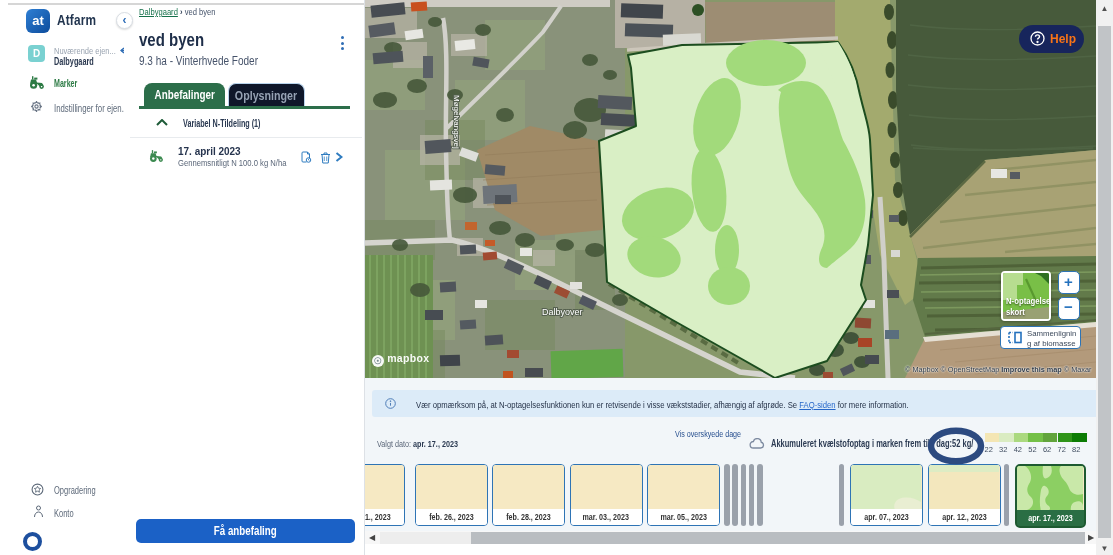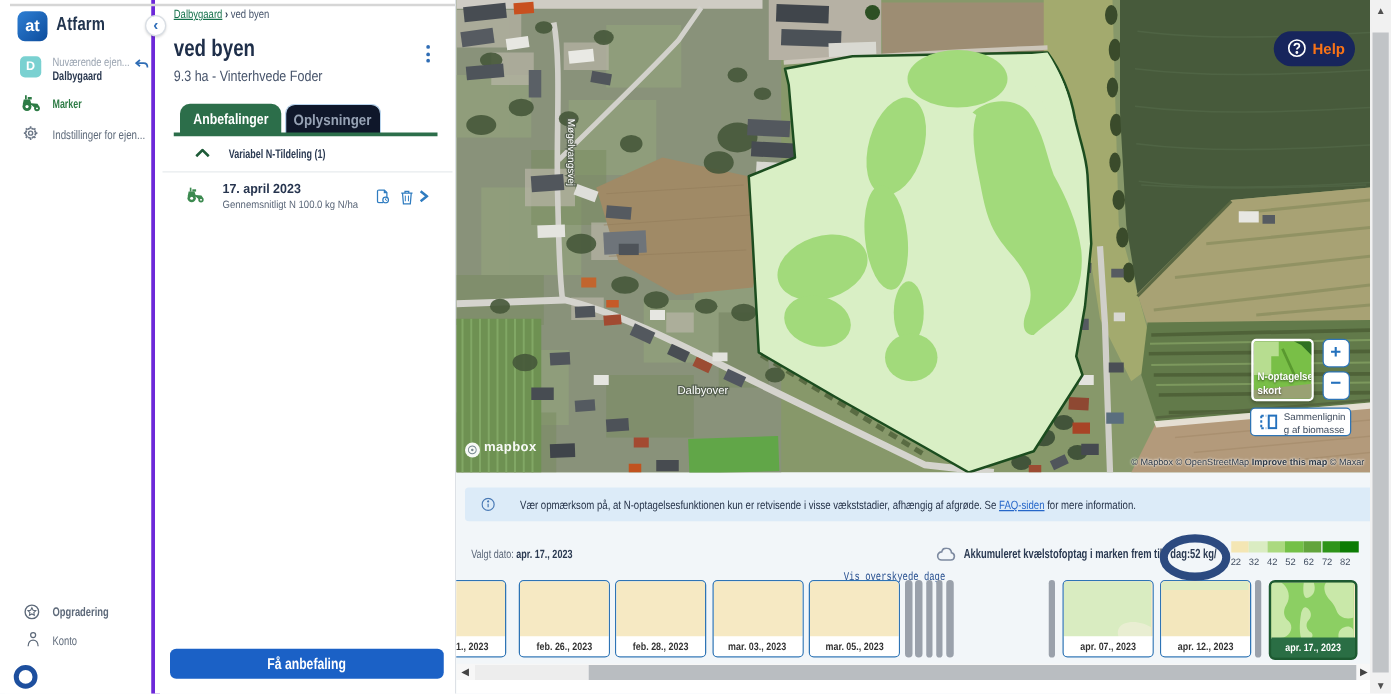--- a/index.html
+++ b/index.html
@@ -1,19 +1,19 @@
 <!DOCTYPE html>
 <html><head>
 <meta charset="utf-8">
 <style>
 * { margin:0; padding:0; box-sizing:border-box; }
 html,body { width:1113px; height:555px; overflow:hidden; }
 body { font-family:"Liberation Sans", sans-serif; background:#fff; position:relative; }
 .abs { position:absolute; }
-#sidebar { left:4px; top:0; width:124px; height:555px; background:#fff; border-right:7px solid #6d28d9; }
+#sidebar { left:16px; top:0; width:124px; height:555px; background:#fff; border-right:7px solid #6d28d9; }
 #panel { left:124px; top:0; width:241px; height:555px; background:#fff; border-right:1px solid #dde1e6; }
 #content { left:365px; top:0; width:731px; height:555px; background:#f2f6f9; overflow:hidden; }
 #vscroll { left:1096px; top:0; width:17px; height:555px; background:#f1f1f1; }
 .sx { display:inline-block; transform-origin:left center; white-space:nowrap; transform:scaleX(var(--k,1)); }
 .sxc { transform-origin:center center; }
 .nav1,.nav2,.navg,.navgr { white-space:nowrap; }
 
 #topline { left:8px; top:3px; width:356px; height:2px; background:#d6d6d6; z-index:50;}
 #atlogo { left:10px; top:9px; width:24px; height:24px; border-radius:6px; background:linear-gradient(135deg,#2e7fd4,#0d4c9c); color:#fff; font-weight:bold; font-size:13px; text-align:center; line-height:23px; }
 #atname { left:41px; top:11px; font-size:15px; font-weight:bold; color:#22354f; letter-spacing:.2px;}
@@ -45,21 +45,21 @@
 #nopttxt { left:3px; top:23px; color:#fff; font-size:8.8px; font-weight:bold; line-height:10.5px; text-shadow:0 1px 2px rgba(0,0,0,.6); white-space:nowrap; transform:scaleX(.88); transform-origin:left; }
 .zbtn { left:692.5px; width:22px; height:22.5px; background:#fff; border:1.5px solid #2e74b5; border-radius:5px; color:#2471bd; text-align:center; font-weight:bold; }
 #sammen { left:635px; top:326px; width:81px; height:23px; background:#fff; border:1.5px solid #2e74b5; border-radius:4px; }
 #sammentxt { left:26px; top:2px; font-size:7.8px; color:#3d4a5c; line-height:9.5px; }
 #mapboxlogo { left:7px; top:352px; color:#fff; font-size:10.5px; font-weight:bold; letter-spacing:.3px; opacity:.95;}
 #attrib { left:540px; top:365px; font-size:7.3px; color:#2e3a48; text-shadow:0 0 2px #fff,0 0 2px #fff; }
 
 #infobar { left:7px; top:390px; width:804px; height:27px; background:#dcebf8; border-radius:3px; }
 #infotxt { left:44px; top:9px; font-size:9.5px; color:#253248; }
 #valgt { left:12px; top:438px; font-size:9.5px; color:#5b6779; }
-#visover { left:310px; top:456px; font-size:9.5px; color:#274f8f; text-decoration:underline;font-family:Liberation Mono, monospace; }
+#visover { left:310px; top:428px; font-size:9.5px; color:#274f8f; text-decoration:underline; }
 #akkum { left:406px; top:437px; font-size:10.5px; font-weight:bold; color:#2b3a52; }
 .sw { position:absolute; top:433px; width:14.6px; height:9.3px; }
 .swl { position:absolute; top:444.5px; width:14.6px; text-align:left; font-size:7.5px; color:#414e61; }
 
 .card { position:absolute; top:464px; width:73px; height:62px; background:#fff; border:1.6px solid #2e74b5; border-radius:4px; overflow:hidden; }
 .cimg { position:absolute; left:0; top:0; right:0; height:45px; background:#f6e9c3; }
 .clbl { position:absolute; left:0; bottom:0; right:0; height:16px; background:#fff; font-size:8.5px; font-weight:bold; color:#333; text-align:center; line-height:16px; }
 .bar { position:absolute; top:464px; width:5.6px; height:62px; background:#9aa1ab; border-radius:3px; }
 #selcard { left:649.8px; top:463.5px; width:71px; height:64px; border:2.5px solid #1d5a31; border-radius:5px; background:#2a6e44; position:absolute; overflow:hidden;}
 #selcard .clbl { background:#2a6e44; color:#fff; }
@@ -100,21 +100,21 @@
   <svg class="abs" style="left:14px; top:100px;" width="13" height="13" viewBox="0 0 24 24" fill="none" stroke="#6b7686" stroke-width="2.1">
       <circle cx="12" cy="12" r="3"></circle>
       <path d="M12 2v3.5M12 18.5V22M2 12h3.5M18.5 12H22M4.9 4.9l2.5 2.5M16.6 16.6l2.5 2.5M4.9 19.1l2.5-2.5M16.6 7.4l2.5-2.5" stroke-width="2.4"></path>
       <circle cx="12" cy="12" r="7.2" stroke-width="2.6" stroke-dasharray="3.5 2.2"></circle>
     </svg>
   <div class="abs navgr" style="left:38px; top:103px;"><span class="sx" style="--k:.78;">Indstillinger for ejen...</span></div>
   <svg class="abs" style="left:15px; top:483px;" width="13" height="13" viewBox="0 0 24 24" fill="none" stroke="#5d6979" stroke-width="2">
       <circle cx="12" cy="12" r="10"></circle>
       <path d="M12 6l1.8 3.6 4 .6-2.9 2.8.7 4-3.6-1.9-3.6 1.9.7-4L6.2 10.2l4-.6z" stroke-width="1.6"></path>
     </svg>
-  <div class="abs navgr" style="left:38px; top:485px;font-weight:bold;"><span class="sx" style="--k:.75;">Opgradering</span></div>
+  <div class="abs navgr" style="left:38px; top:485px;"><span class="sx" style="--k:.75;">Opgradering</span></div>
   <svg class="abs" style="left:17px; top:505px;" width="11" height="13" viewBox="0 0 22 26" fill="none" stroke="#5d6979" stroke-width="2">
       <circle cx="11" cy="6" r="4"></circle>
       <path d="M3 24c0-6 3.5-10 8-10s8 4 8 10"></path>
     </svg>
   <div class="abs navgr" style="left:38px; top:508px;"><span class="sx" style="--k:.75;">Konto</span></div>
   <div class="abs" style="left:7px; top:532px; width:19px; height:19px; border-radius:50%; border:4px solid #1d4f9e; background:#fff;"></div>
 </div>
 <div class="abs" id="collapse">‹</div>
 <div class="abs" id="panel"></div>
 <div class="abs" id="crumb"><span class="sx" style="--k:.8;"><a>Dalbygaard</a> <b style="color:#2b3a52;">›</b> ved byen</span></div>

